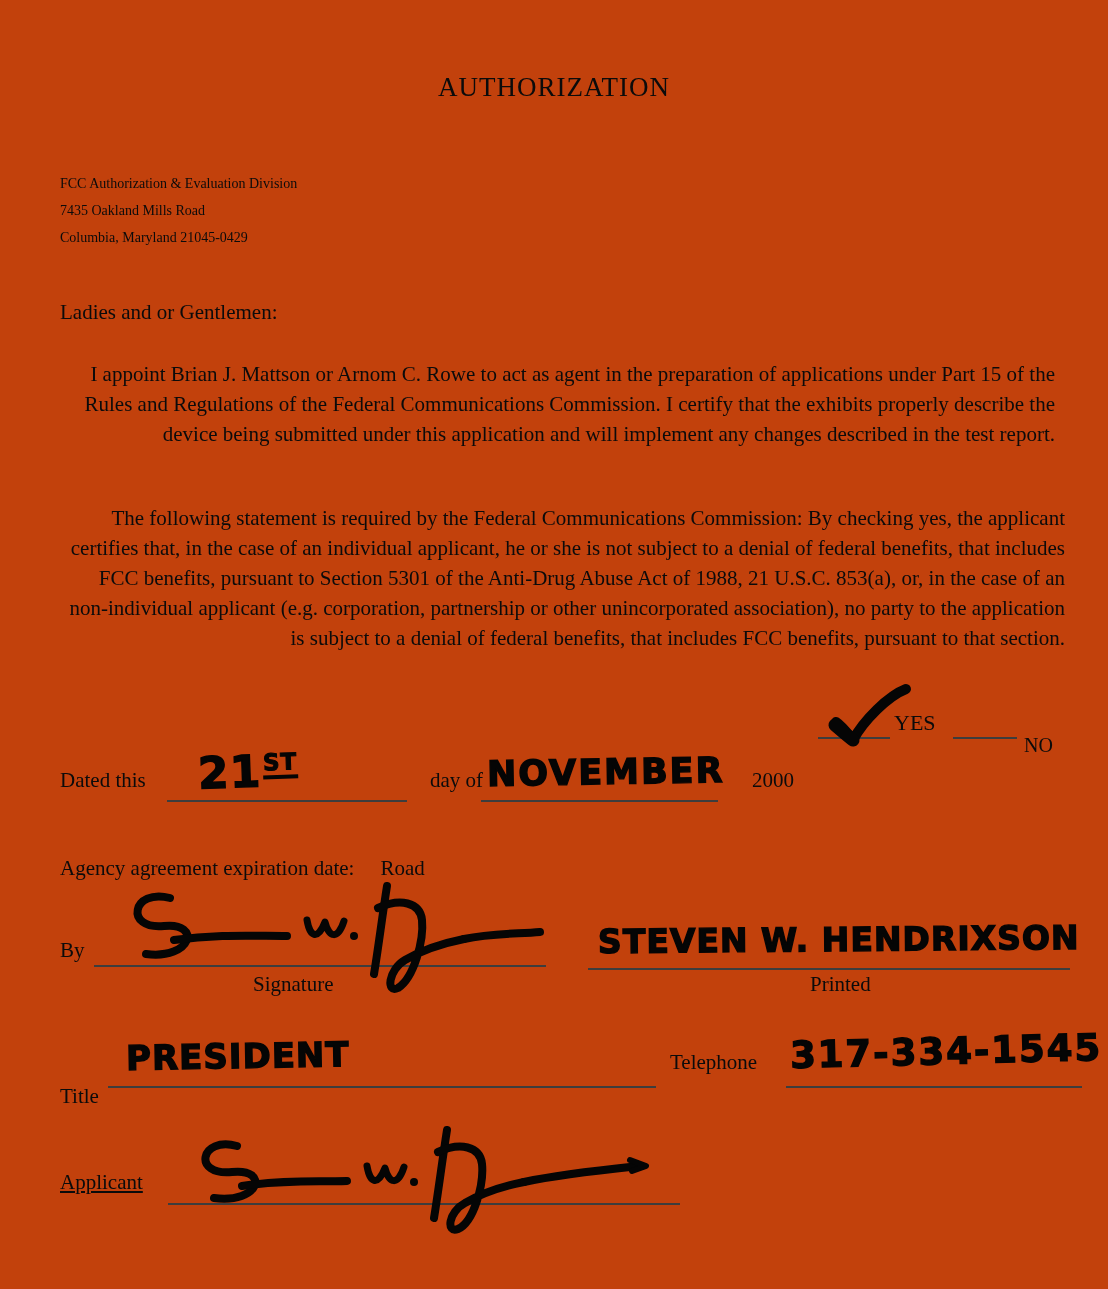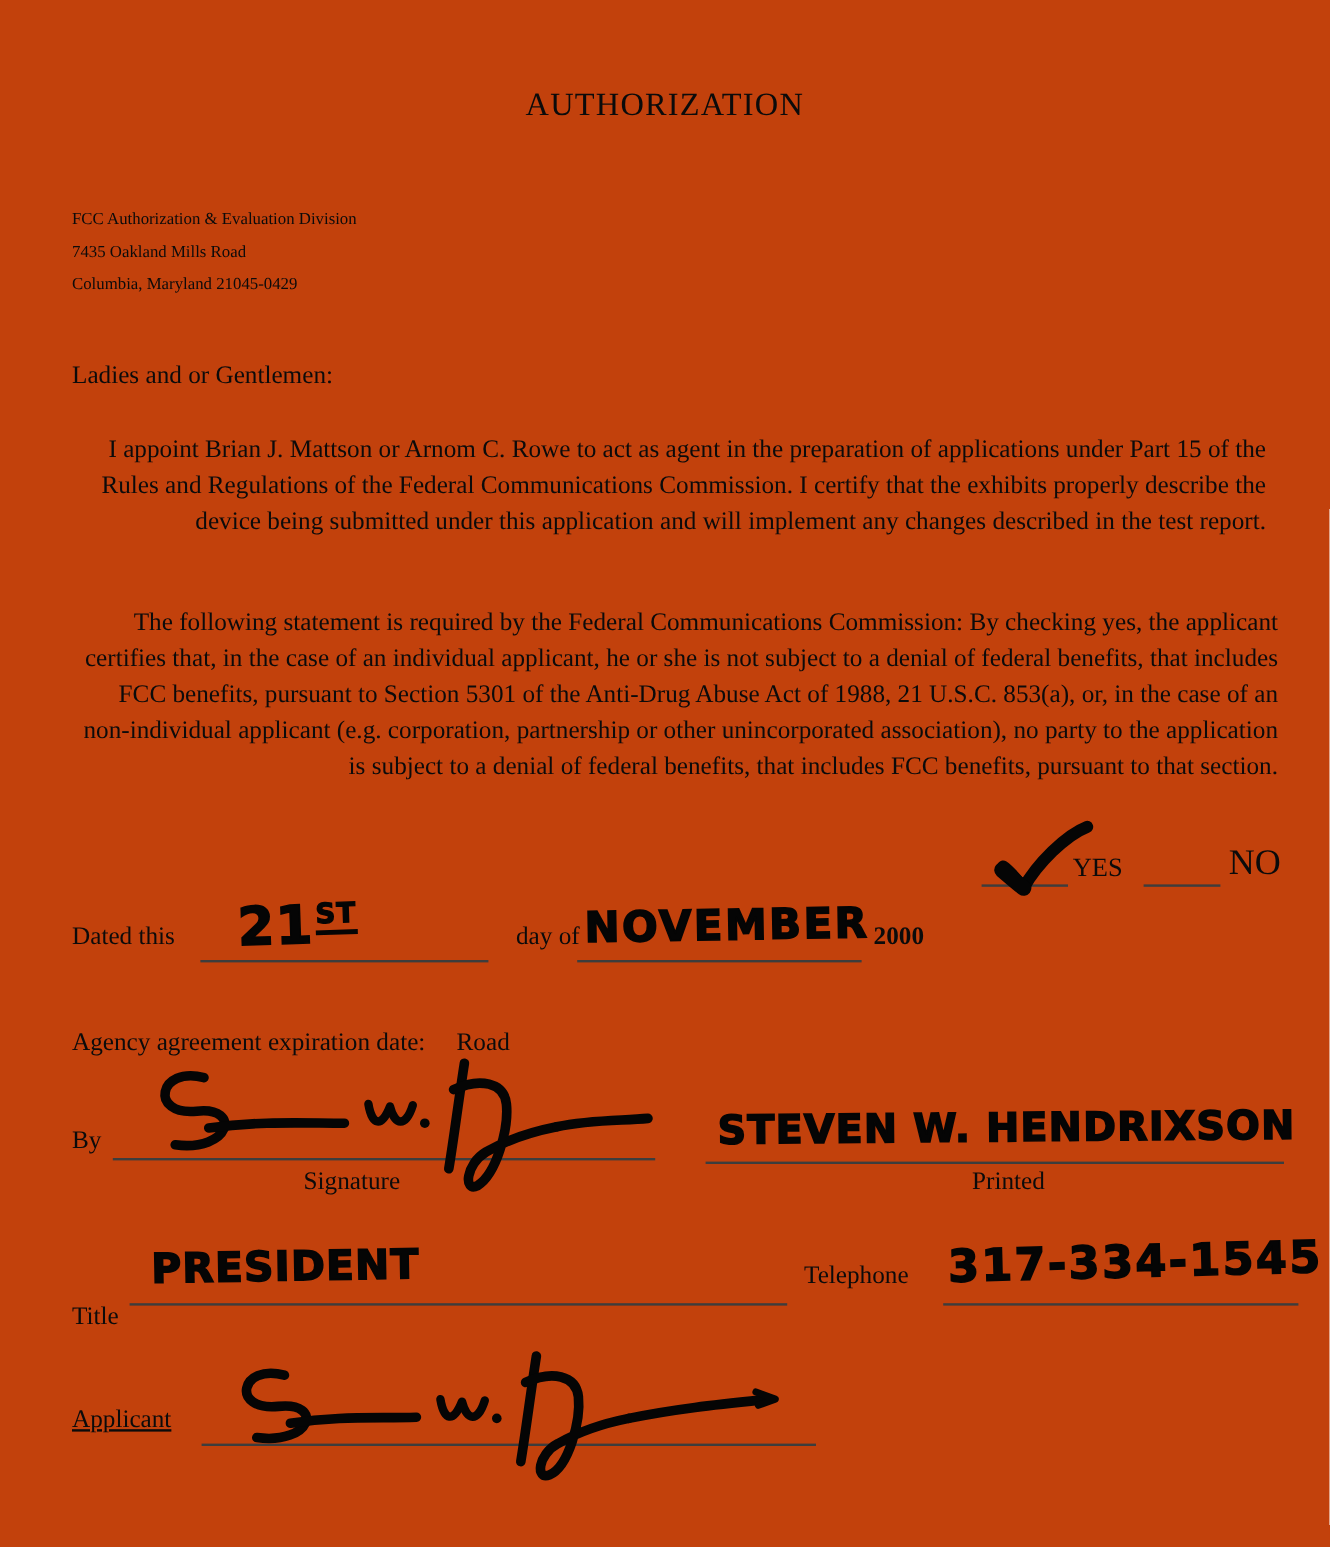--- a/index.html
+++ b/index.html
@@ -68,31 +68,31 @@
   <div class="para p1">I appoint Brian J. Mattson or Arnom C. Rowe to act as agent in the preparation of applications under Part 15 of the Rules and Regulations of the Federal Communications Commission. I certify that the exhibits properly describe the device being submitted under this application and will implement any changes described in the test report.</div>
   <div class="para p2">The following statement is required by the Federal Communications Commission: By checking yes, the applicant certifies that, in the case of an individual applicant, he or she is not subject to a denial of federal benefits, that includes FCC benefits, pursuant to Section 5301 of the Anti-Drug Abuse Act of 1988, 21 U.S.C. 853(a), or, in the case of an non-individual applicant (e.g. corporation, partnership or other unincorporated association), no party to the application is subject to a denial of federal benefits, that includes FCC benefits, pursuant to that section.</div>
 
   <div class="rule" style="left:818px; top:737px; width:72px;"></div>
   <svg style="left:830px; top:686px;" width="82" height="56" viewBox="0 0 82 56">
     <path class="sigpath" d="M6,36 C12,40 18,48 23,54 C34,34 58,10 76,3" stroke-width="10"></path>
     <path class="sigpath" d="M5,39 C12,45 19,51 23,54" stroke-width="13"></path>
   </svg>
   <div class="label" style="left:894px; top:710px; font-size:22px;">YES</div>
   <div class="rule" style="left:953px; top:737px; width:64px;"></div>
-  <div class="label" style="left:1024px; top:702px; font-size:30px;">NO</div>
+  <div class="label" style="left:1024px; top:734px; font-size:20px;">NO</div>
 
   <div class="label" style="left:60px; top:768px;">Dated this</div>
   <div class="rule" style="left:167px; top:800px; width:240px;"></div>
   <div class="marker day-group">
     <span>21</span><span class="day-suffix">ST</span>
   </div>
   <div class="label" style="left:430px; top:768px;">day of</div>
   <div class="rule" style="left:481px; top:800px; width:237px;"></div>
   <div class="marker month">NOVEMBER</div>
-  <div class="label" style="left:728px; top:768px;font-weight:bold;">2000</div>
+  <div class="label" style="left:752px; top:768px;">2000</div>
 
   <div class="label" style="left:60px; top:856px;">
     <span>Agency agreement expiration date:</span><span style="margin-left:26px;">Road</span>
   </div>
 
   <div class="label" style="left:60px; top:938px;">By</div>
   <div class="rule" style="left:94px; top:965px; width:452px;"></div>
   <svg style="left:92px; top:876px;" width="470" height="130" viewBox="0 0 470 130">
     <path class="sigpath" stroke-width="8" d="M78,22 C40,12 32,54 72,50 C110,46 100,84 54,78"></path>
     <path class="sigpath" stroke-width="8" d="M82,64 C125,58 160,60 195,60"></path>

